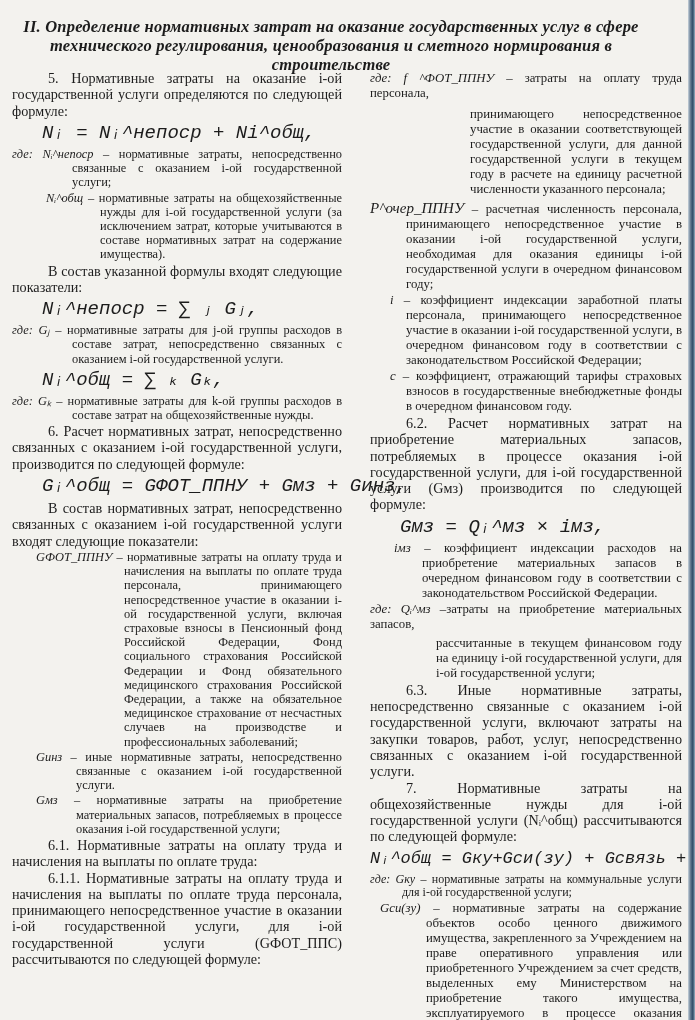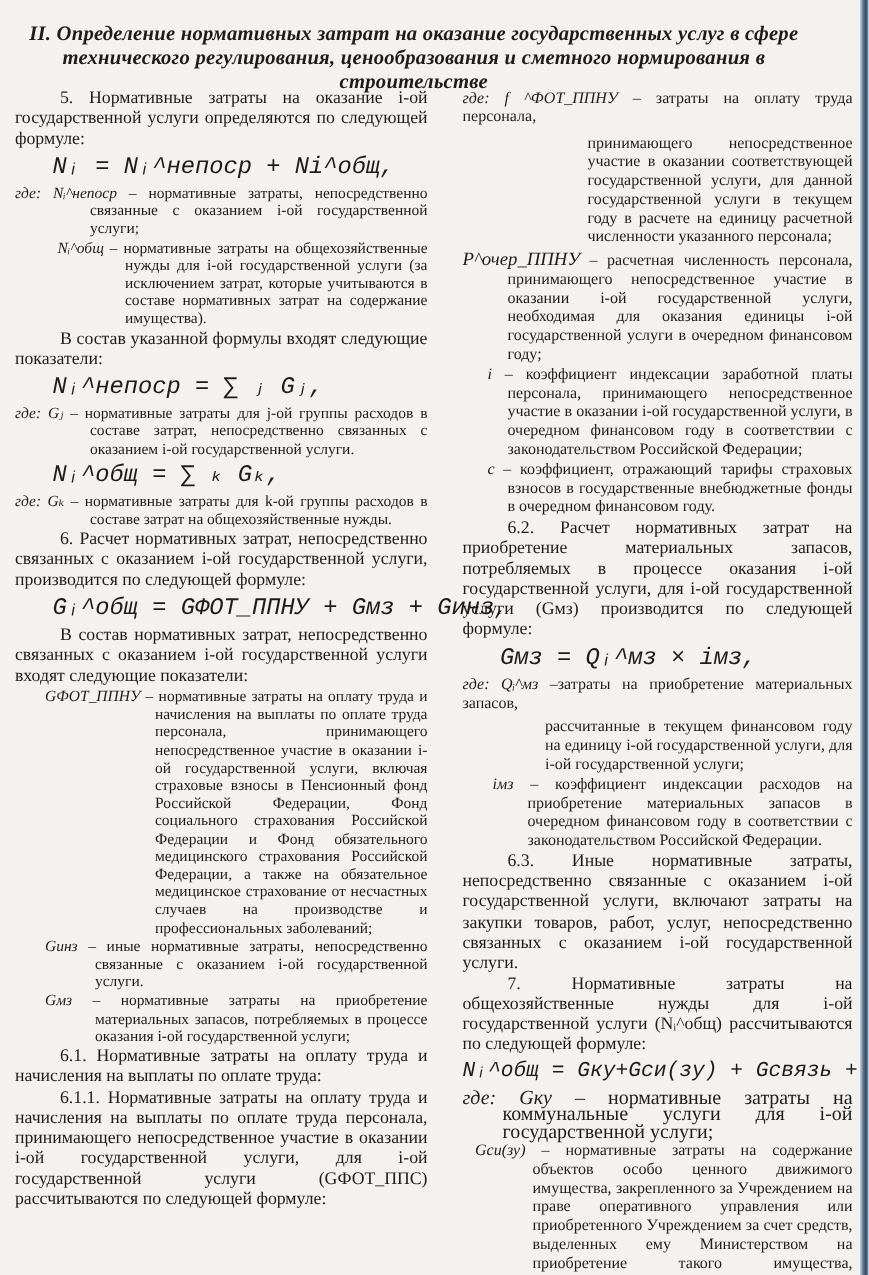--- a/index.html
+++ b/index.html
@@ -17,21 +17,21 @@
     position:absolute; left:0; top:6px; width:662px;
     text-align:center; font-weight:bold; font-style:italic;
     font-size:16.5px; line-height:19px; letter-spacing:0.2px;
   }
   .col { position:absolute; top:70px; }
   .col.left { left:12px; width:330px; }
   .col.right { left:370px; width:312px; }
   p { margin:0; }
   .para { font-size:14.2px; line-height:16.3px; text-align:justify; text-indent:36px; }
   .formula { font-size:19px; font-style:italic; line-height:24px; margin:2px 0 2px 30px; white-space:nowrap;font-family:Liberation Mono, monospace; }
-  .def { font-size:12.4px; line-height:14.2px; text-align:justify; position:relative; margin:1px 0; }
+  .def { font-size:12.4px; line-height:14.2px; text-align:justify; position:relative; margin:1px 0;font-family:Liberation Serif, serif; }
   .def .body { display:block; }
   .hang { padding-left:60px; text-indent:-60px; }
   .hang2 { padding-left:54px; text-indent:-54px; }
   .deflbl { font-style:italic; }
   .under { font-style:italic; }
 </style>
 </head>
 <body>
 
 <div class="edge"></div>
@@ -63,24 +63,24 @@
   <div class="def" style="font-size:12.8px;line-height:15px">
     <span class="deflbl">где: f ^ФОТ_ППНУ</span>
     <span>– затраты на оплату труда персонала,</span>
     <span class="body" style="padding-left:100px;margin-top:6px;font-size:12.8px">принимающего непосредственное участие в оказании соответствующей государственной услуги, для данной государственной услуги в текущем году в расчете на единицу расчетной численности указанного персонала;</span>
   </div>
   <div class="def" style="font-size:12.8px;line-height:15px;padding-left:36px;text-indent:-36px;margin-top:4px"><span class="deflbl" style="font-size:15px">P^очер_ППНУ</span> <span>– расчетная численность персонала, принимающего непосредственное участие в оказании i-ой государственной услуги, необходимая для оказания единицы i-ой государственной услуги в очередном финансовом году;</span></div>
   <div class="def" style="font-size:12.8px;line-height:15px;padding-left:36px;text-indent:-16px"><span class="deflbl">i</span> <span>– коэффициент индексации заработной платы персонала, принимающего непосредственное участие в оказании i-ой государственной услуги, в очередном финансовом году в соответствии с законодательством Российской Федерации;</span></div>
   <div class="def" style="font-size:12.8px;line-height:15px;padding-left:36px;text-indent:-16px"><span class="deflbl">c</span> <span>– коэффициент, отражающий тарифы страховых взносов в государственные внебюджетные фонды в очередном финансовом году.</span></div>
   <p class="para">6.2. Расчет нормативных затрат на приобретение материальных запасов, потребляемых в процессе оказания i-ой государственной услуги, для i-ой государственной услуги (Gмз) производится по следующей формуле:</p>
   <div class="formula">Gмз = Qᵢ^мз × iмз,</div>
+  <div class="def" style="font-size:12.8px;line-height:15px;padding-left:52px;text-indent:-28px"><span class="deflbl">iмз</span> <span>– коэффициент индексации расходов на приобретение материальных запасов в очередном финансовом году в соответствии с законодательством Российской Федерации.</span></div>
   <div class="def" style="font-size:12.8px;line-height:15px">
     <span class="deflbl">где: Qᵢ^мз</span>
     <span>–затраты на приобретение материальных запасов,</span>
     <span class="body" style="padding-left:66px;margin-top:4px">рассчитанные в текущем финансовом году на единицу i-ой государственной услуги, для i-ой государственной услуги;</span>
   </div>
-  <div class="def" style="font-size:12.8px;line-height:15px;padding-left:52px;text-indent:-28px"><span class="deflbl">iмз</span> <span>– коэффициент индексации расходов на приобретение материальных запасов в очередном финансовом году в соответствии с законодательством Российской Федерации.</span></div>
   <p class="para">6.3. Иные нормативные затраты, непосредственно связанные с оказанием i-ой государственной услуги, включают затраты на закупки товаров, работ, услуг, непосредственно связанных с оказанием i-ой государственной услуги.</p>
   <p class="para">7. Нормативные затраты на общехозяйственные нужды для i-ой государственной услуги (Nᵢ^общ) рассчитываются по следующей формуле:</p>
   <div class="formula" style="margin-left:0;font-size:17px">Nᵢ^общ = Gку+Gси(зу) + Gсвязь + Gтрансп + GАУП + Gпр,</div>
-  <div class="def" style="font-size:16px;line-height:13.5px;padding-left:32px;text-indent:-32px"><span class="deflbl">где: Gку</span> <span>– нормативные затраты на коммунальные услуги для i-ой государственной услуги;</span></div>
+  <div class="def" style="font-size:12px;line-height:13.5px;padding-left:32px;text-indent:-32px"><span class="deflbl">где: Gку</span> <span>– нормативные затраты на коммунальные услуги для i-ой государственной услуги;</span></div>
   <div class="def" style="font-size:12.8px;line-height:15px;padding-left:56px;text-indent:-46px"><span class="deflbl">Gси(зу)</span> <span>– нормативные затраты на содержание объектов особо ценного движимого имущества, закрепленного за Учреждением на праве оперативного управления или приобретенного Учреждением за счет средств, выделенных ему Министерством на приобретение такого имущества, эксплуатируемого в процессе оказания государственных услуг (далее – особо ценное движимое имущество) и недвижимого имущества, закрепленного за Учреждением на праве оперативного управления или приобретенного Учреждением за счет средств, выделенных ему Министерством на приобретение такого имущества, а также недвижимого имущества, находящегося у Учреждения на основании договора аренды или</span></div>
 </div>
 
 </body></html>

